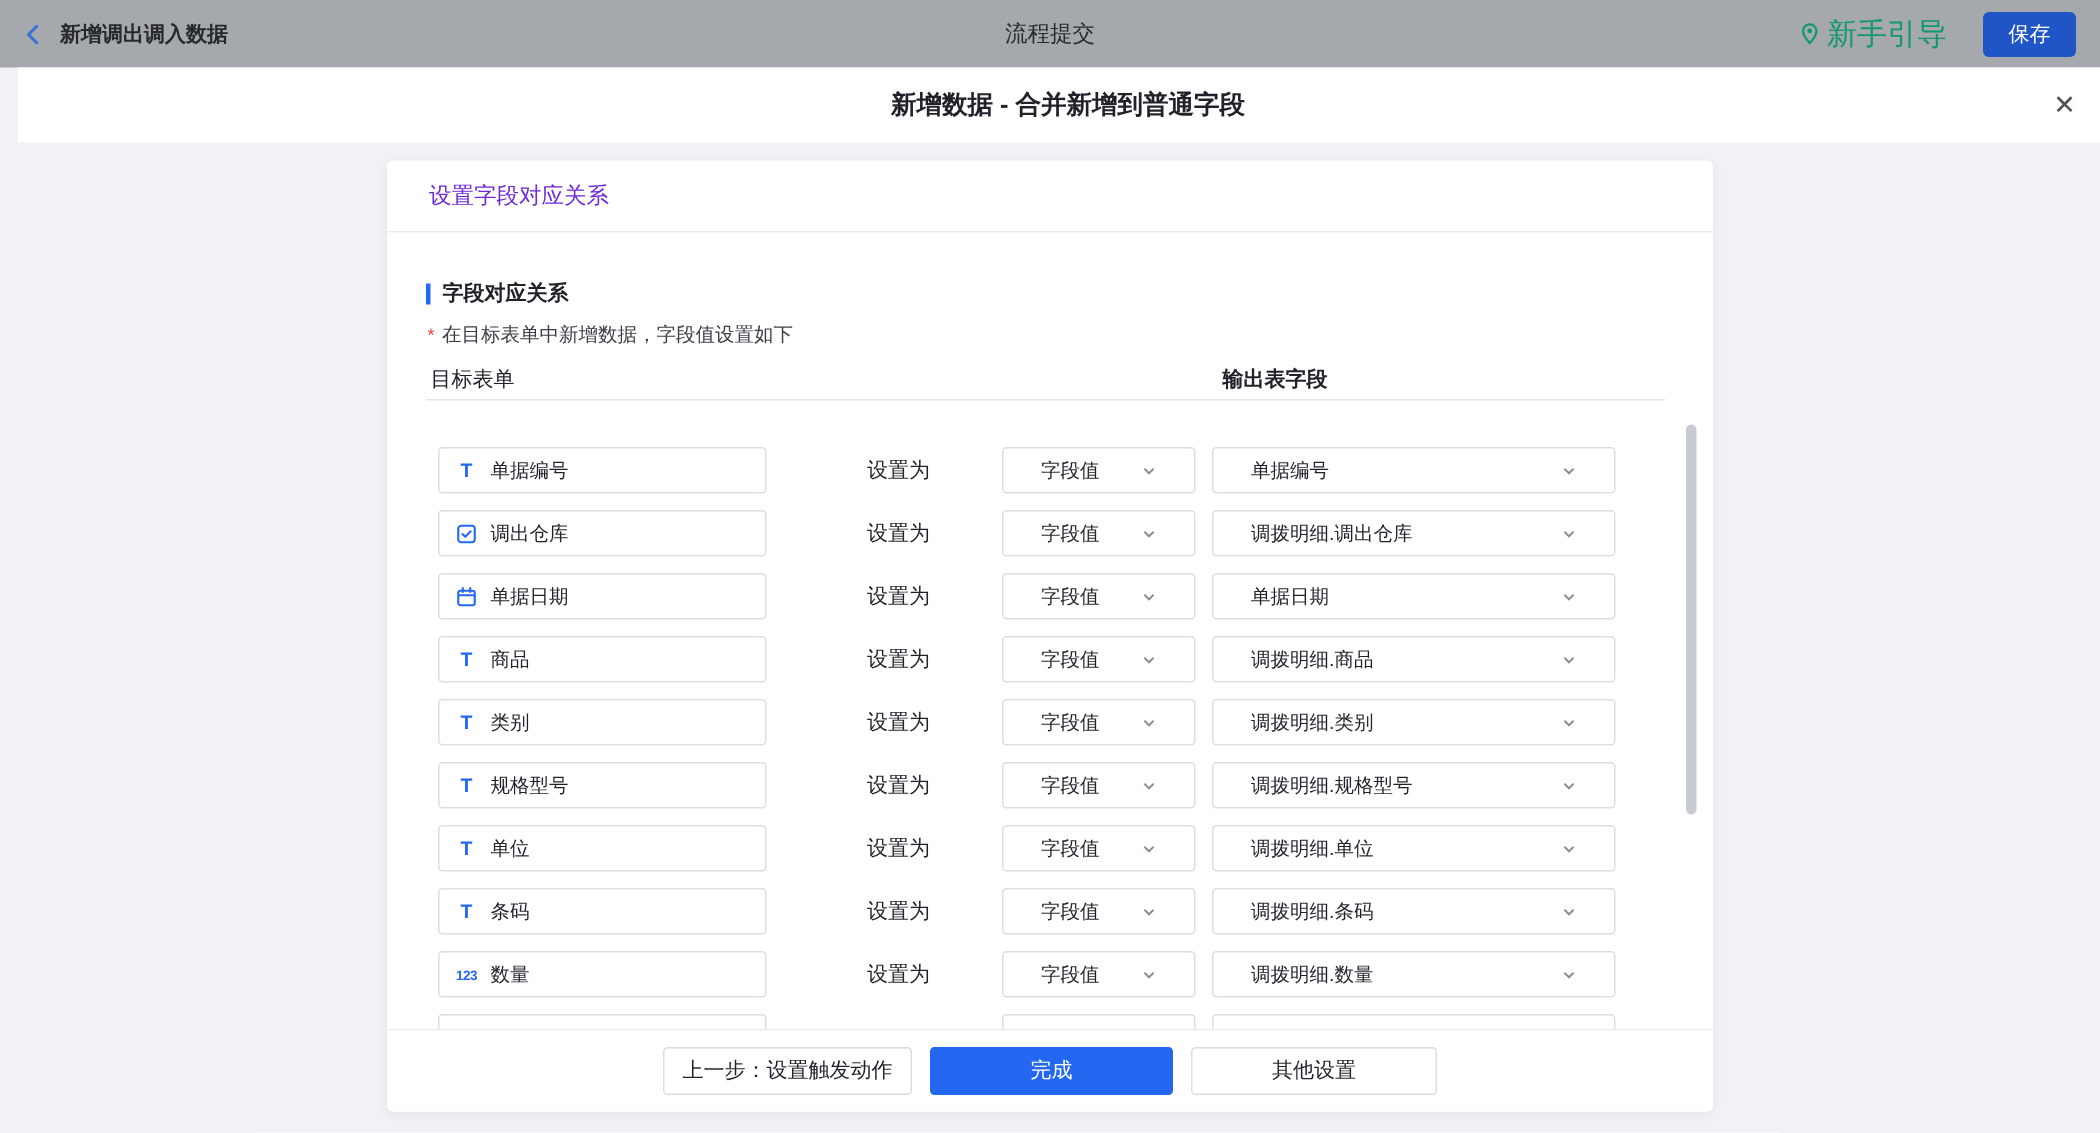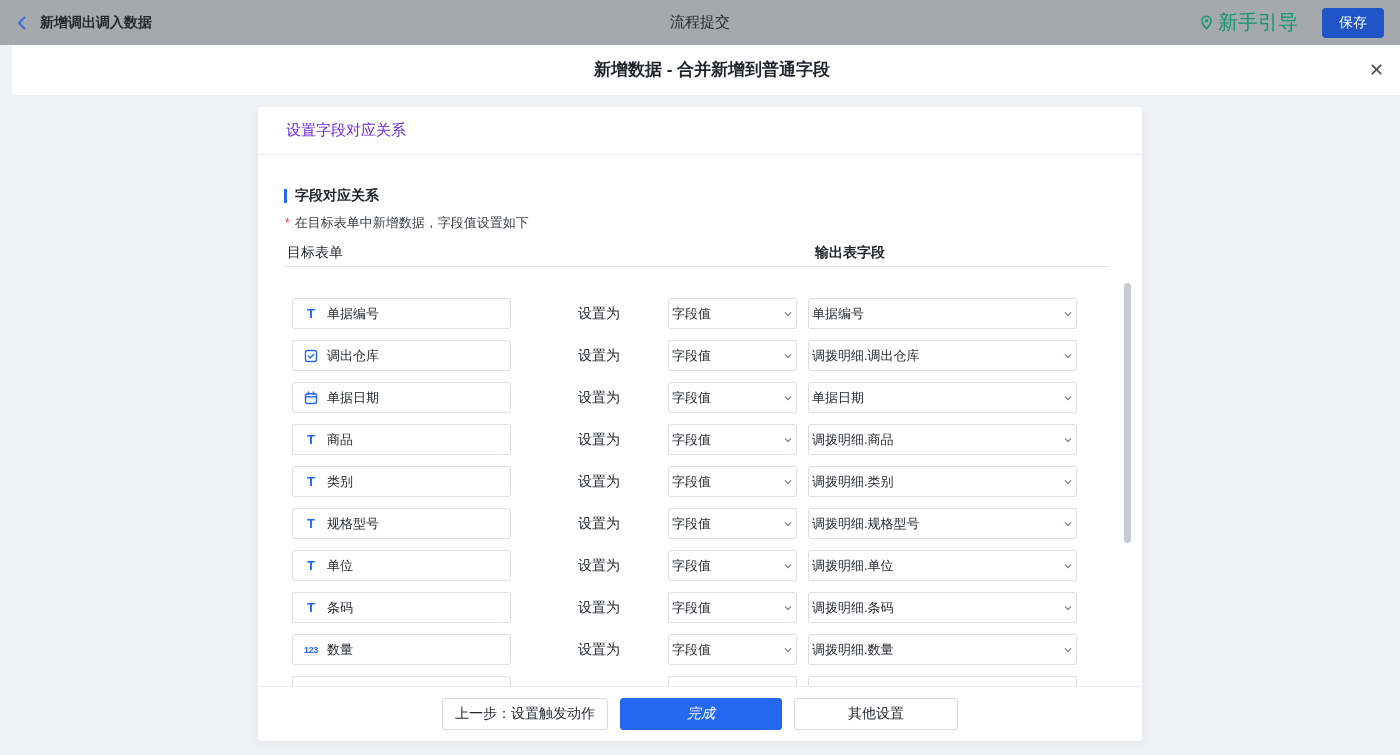--- a/index.html
+++ b/index.html
@@ -88,21 +88,21 @@
   }
   .field-icon {
     width:16px; display:flex; align-items:center; justify-content:center;
     color:#2468f2; font-size:13px; font-weight:600; flex:none;
   }
   .field-icon.num { font-size:9px; letter-spacing:-0.3px; }
   .set-as { position:absolute; left:320px; line-height:31px; font-size:14px; color:#1f2329; }
   .dropdown {
     position:absolute; height:31px; border:1px solid #dcdee3; border-radius:3px; background:#fff;
     display:flex; align-items:center; justify-content:space-between;
-    padding:0 3px; font-size:13px; color:#1f2329; cursor:pointer;
+    padding:0 25px; font-size:13px; color:#1f2329; cursor:pointer;
   }
   .dd-mode  { left:410px; width:129px; }
   .dd-value { left:550px; width:269px; }
   .dd-label { white-space:nowrap; overflow:hidden; }
 
   .scroll-thumb {
     position:absolute; left:866px; top:127px; width:7px; height:260px;
     background:#c8ccd2; border-radius:4px; cursor:pointer;
   }
 
@@ -111,21 +111,21 @@
     border-top:1px solid #ebedf0; border-radius:0 0 4px 4px;
     display:flex; align-items:center; justify-content:center; gap:12px;
   }
   .btn {
     height:32px; display:flex; align-items:center; justify-content:center;
     font-size:14px; border-radius:3px; cursor:pointer;
   }
   .btn-plain { background:#fff; border:1px solid #d9dce1; color:#1f2329; }
   .btn-primary { background:#2468f2; border:1px solid #2468f2; color:#fff; }
   .btn-prev  { min-width:166px; padding:0 12px; }
-  .btn-done  { min-width:162px;font-style:italic; }
+  .btn-done  { min-width:162px; }
   .btn-other { min-width:164px; }
 </style>
 </head>
 <body>
 
 <div class="topbar">
   <div class="topbar-left">
     <span class="back-icon">
       <svg width="16" height="16" viewBox="0 0 16 16" fill="none">
           <path d="M10.5 2.5 L5 8 L10.5 13.5" stroke="#3a6fd8" stroke-width="2" stroke-linecap="round" stroke-linejoin="round"></path>

